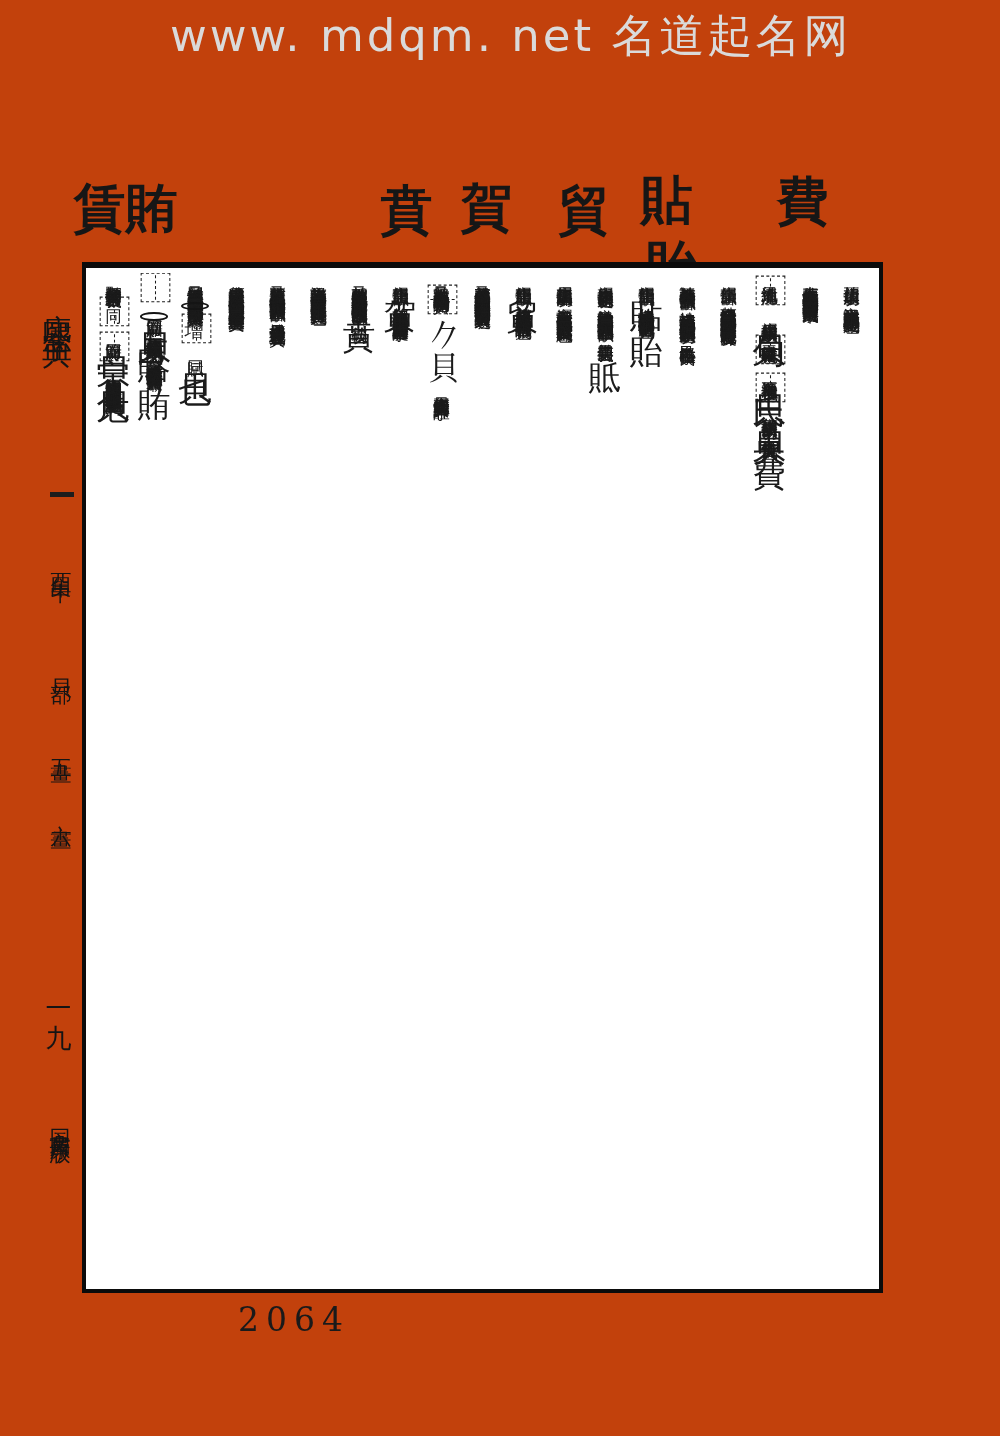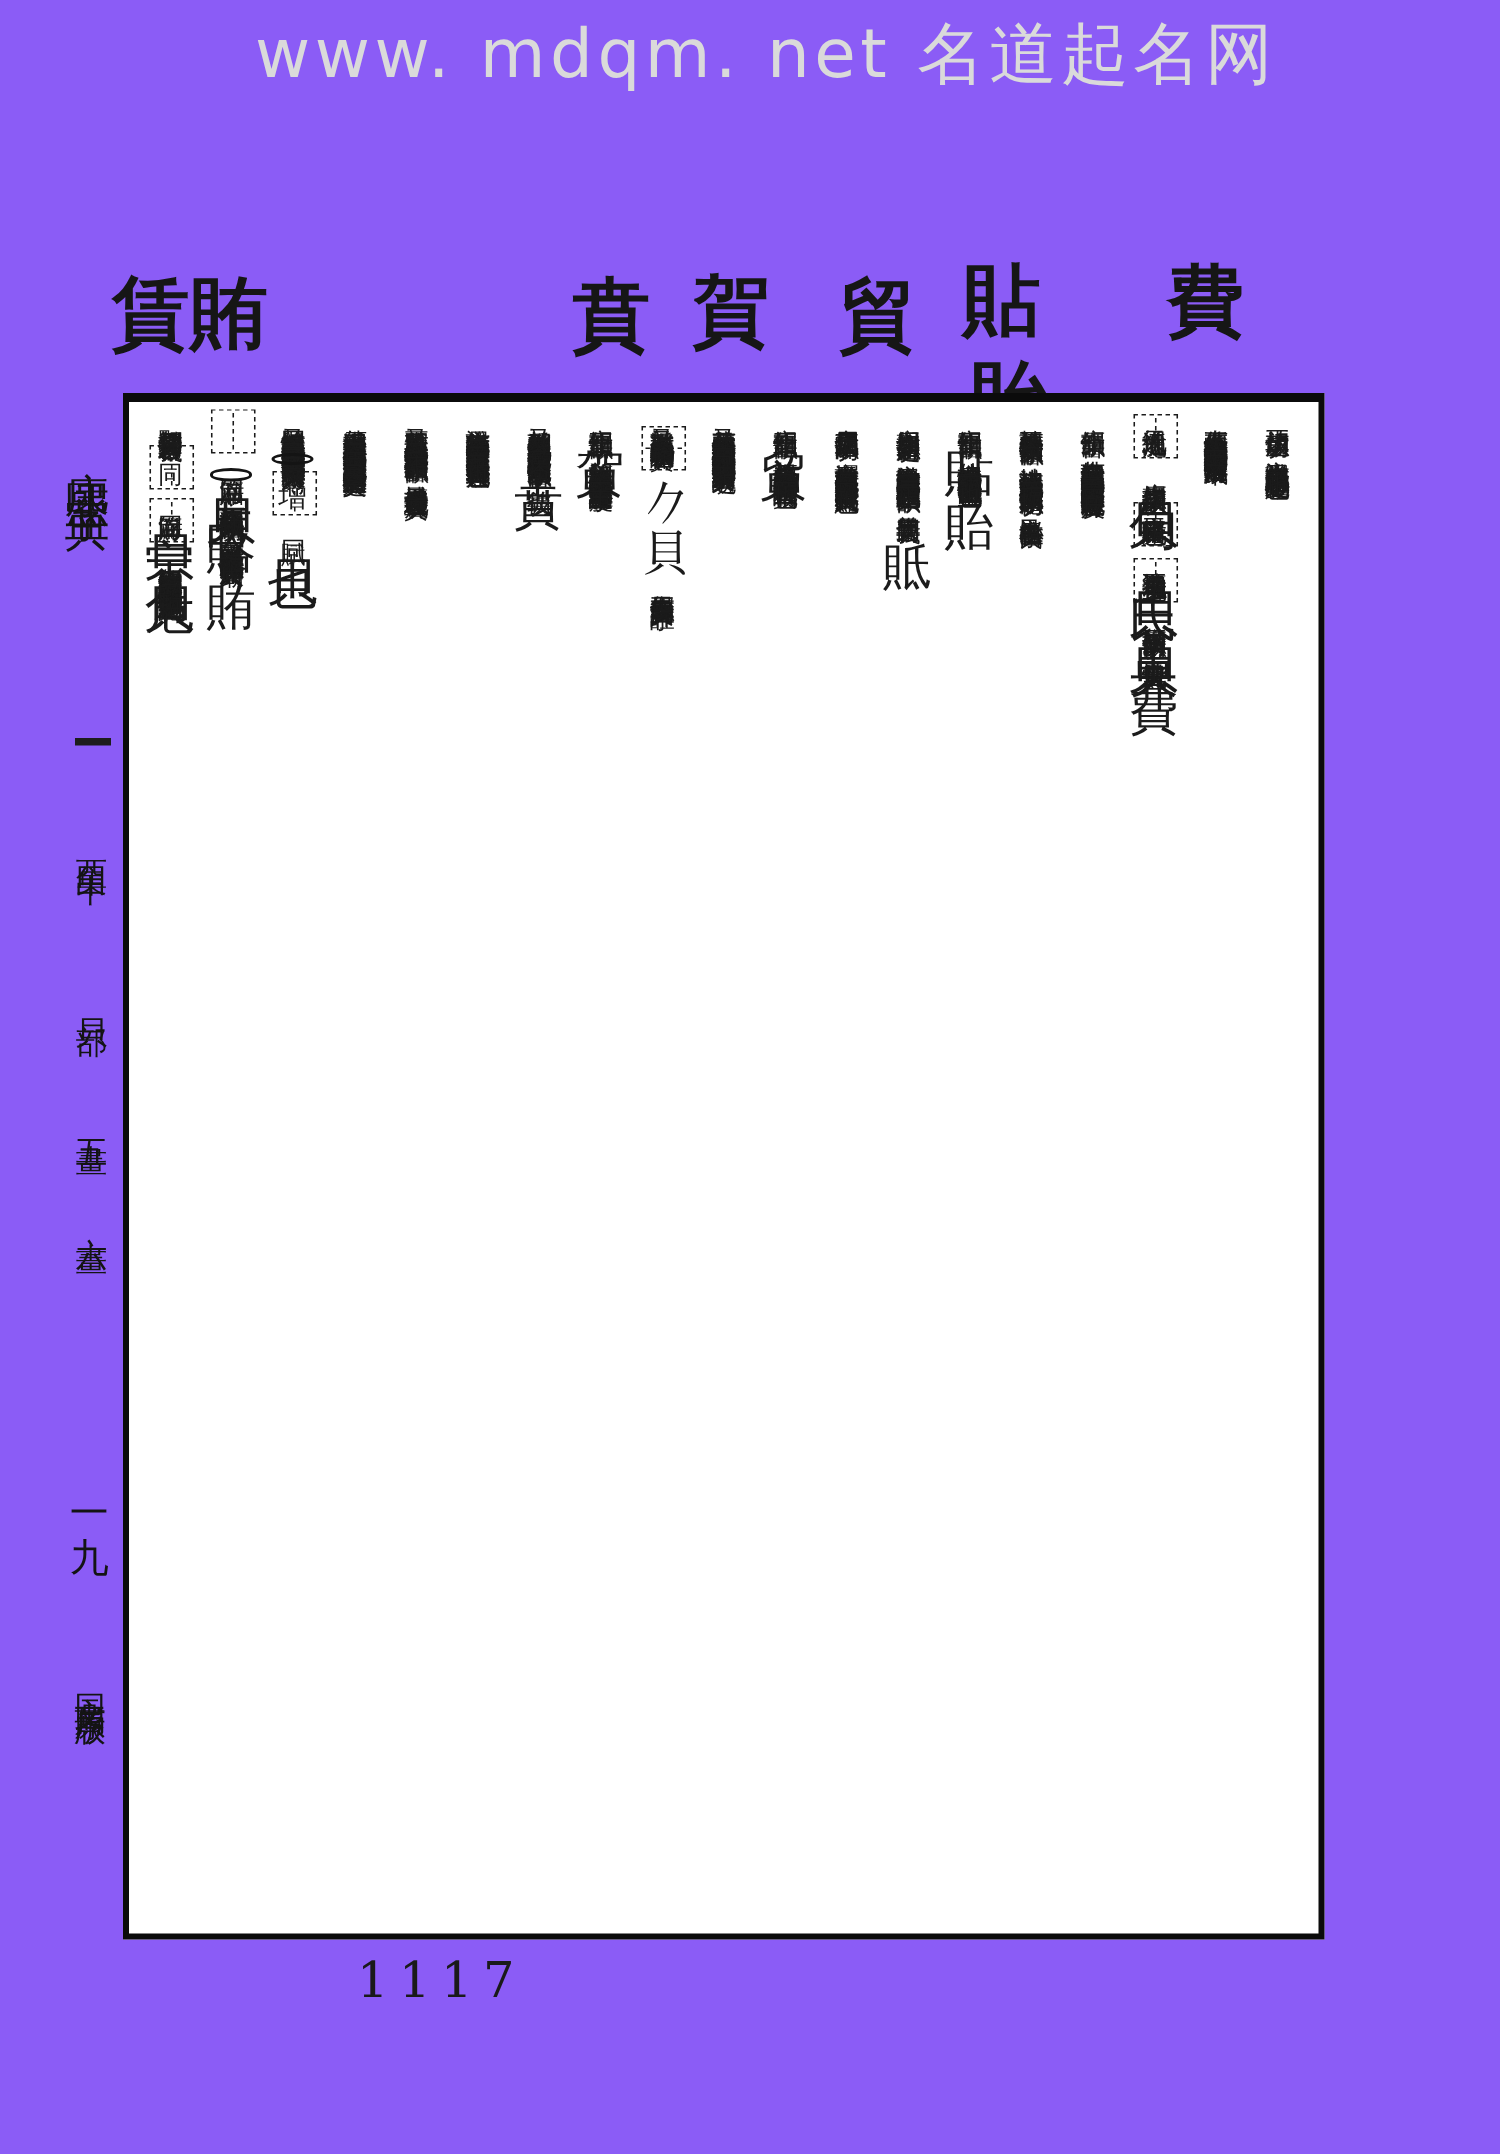--- a/index.html
+++ b/index.html
@@ -1,18 +1,18 @@
 <!DOCTYPE html>
 <html><head>
 <meta charset="utf-8">
 <style>
   html,body{margin:0;padding:0;}
   body{width:1000px;height:1436px;background:#ffffff;overflow:hidden;
        font-family:"DejaVu Serif", serif;}
-  #page{position:relative;width:1000px;height:1436px;background:#8b5cf6;}
+  #page{position:relative;width:1000px;height:1436px;background:#c2410c;}
 
   
   .watermark{position:absolute;left:170px;top:6px;width:700px;
     font-family:"DejaVu Sans", sans-serif;font-size:45px;letter-spacing:3px;
     color:#dadada;white-space:nowrap;}
 
   
   .seal{position:absolute;font-size:52px;font-weight:bold;color:#161616;
     writing-mode:vertical-rl;text-orientation:upright;line-height:1;}
   .seal-0{left:74px;top:140px;}
@@ -99,15 +99,15 @@
         <div class="col"><span class="seg-s">又朝受賀慶也賀勞也加也又姓玉海賀氏漢侍中慶純避安帝諱改賀氏又複姓賀蘭賀拔皆複姓也</span><span class="seg-b">賁</span><span class="seg-s">唐韻集韻韻會𡘋彼義切</span></div>
         <div class="col"><span class="seg-s">說文飾也易賁卦山下有火賁釋文傅氏云賁古斑字文章貌王肅云有文飾黃白色也又序卦賁飾也又雜卦賁無色也</span></div>
         <div class="col"><span class="seg-s">又爾雅釋魚龜三足賁疏龜之三足者名賁也又集韻逋還切音班易賁卦釋文又廣韻集韻韻會正韻𡘋博昆切音奔勇也書立政綴衣虎賁</span></div>
         <div class="col"><span class="seg-s">傳虎賁以勇力事王周禮夏官虎賁氏先後王而趨又集韻符分切音汾書盤庚用宏茲賁皆大也又詩小雅賁然來思又孟子若是則夫子過孟賁遠矣</span></div>
         <div class="col"><span class="seg-s">又與憤同禮樂記粗厲猛起奮末廣賁之音作又公羊傳宣三年楚子伐賁渾之戎穀梁傳作陸又姓前漢英布傳中大夫賁赫</span><span class="seg-c">增</span><span class="seg-b">⿰貝也</span><span class="seg-s">同賦</span></div>
         <div class="col"><span class="seg-b">⿰貝占</span><span class="seg-s">篇海同貼</span><span class="seg-c">六</span><span class="seg-b">賂</span><span class="seg-s">唐韻洛故切集韻韻會正韻魯故切𡘋音路玉篇財與人也詩魯頌大賂南金左傳桓二年寘其賂器於大廟</span><span class="seg-b">賄</span></div>
         <div class="col"><span class="seg-s">翾營切音榮又莢營切音壞義𢙢同</span><span class="seg-b">⿰貝宁</span><span class="seg-s">篇海同財</span><span class="seg-b">⿰貝危</span><span class="seg-s">集韻詫僞切玉篇同賵詳賵字註又集韻五寡切音瓦財也又女禁切僦也借也類篇以財雇物也史記</span></div>
       </div>
   </div>
 
-  <div class="page-number">1117</div>
+  <div class="page-number">2064</div>
 
 </div>
 
 </body></html>

